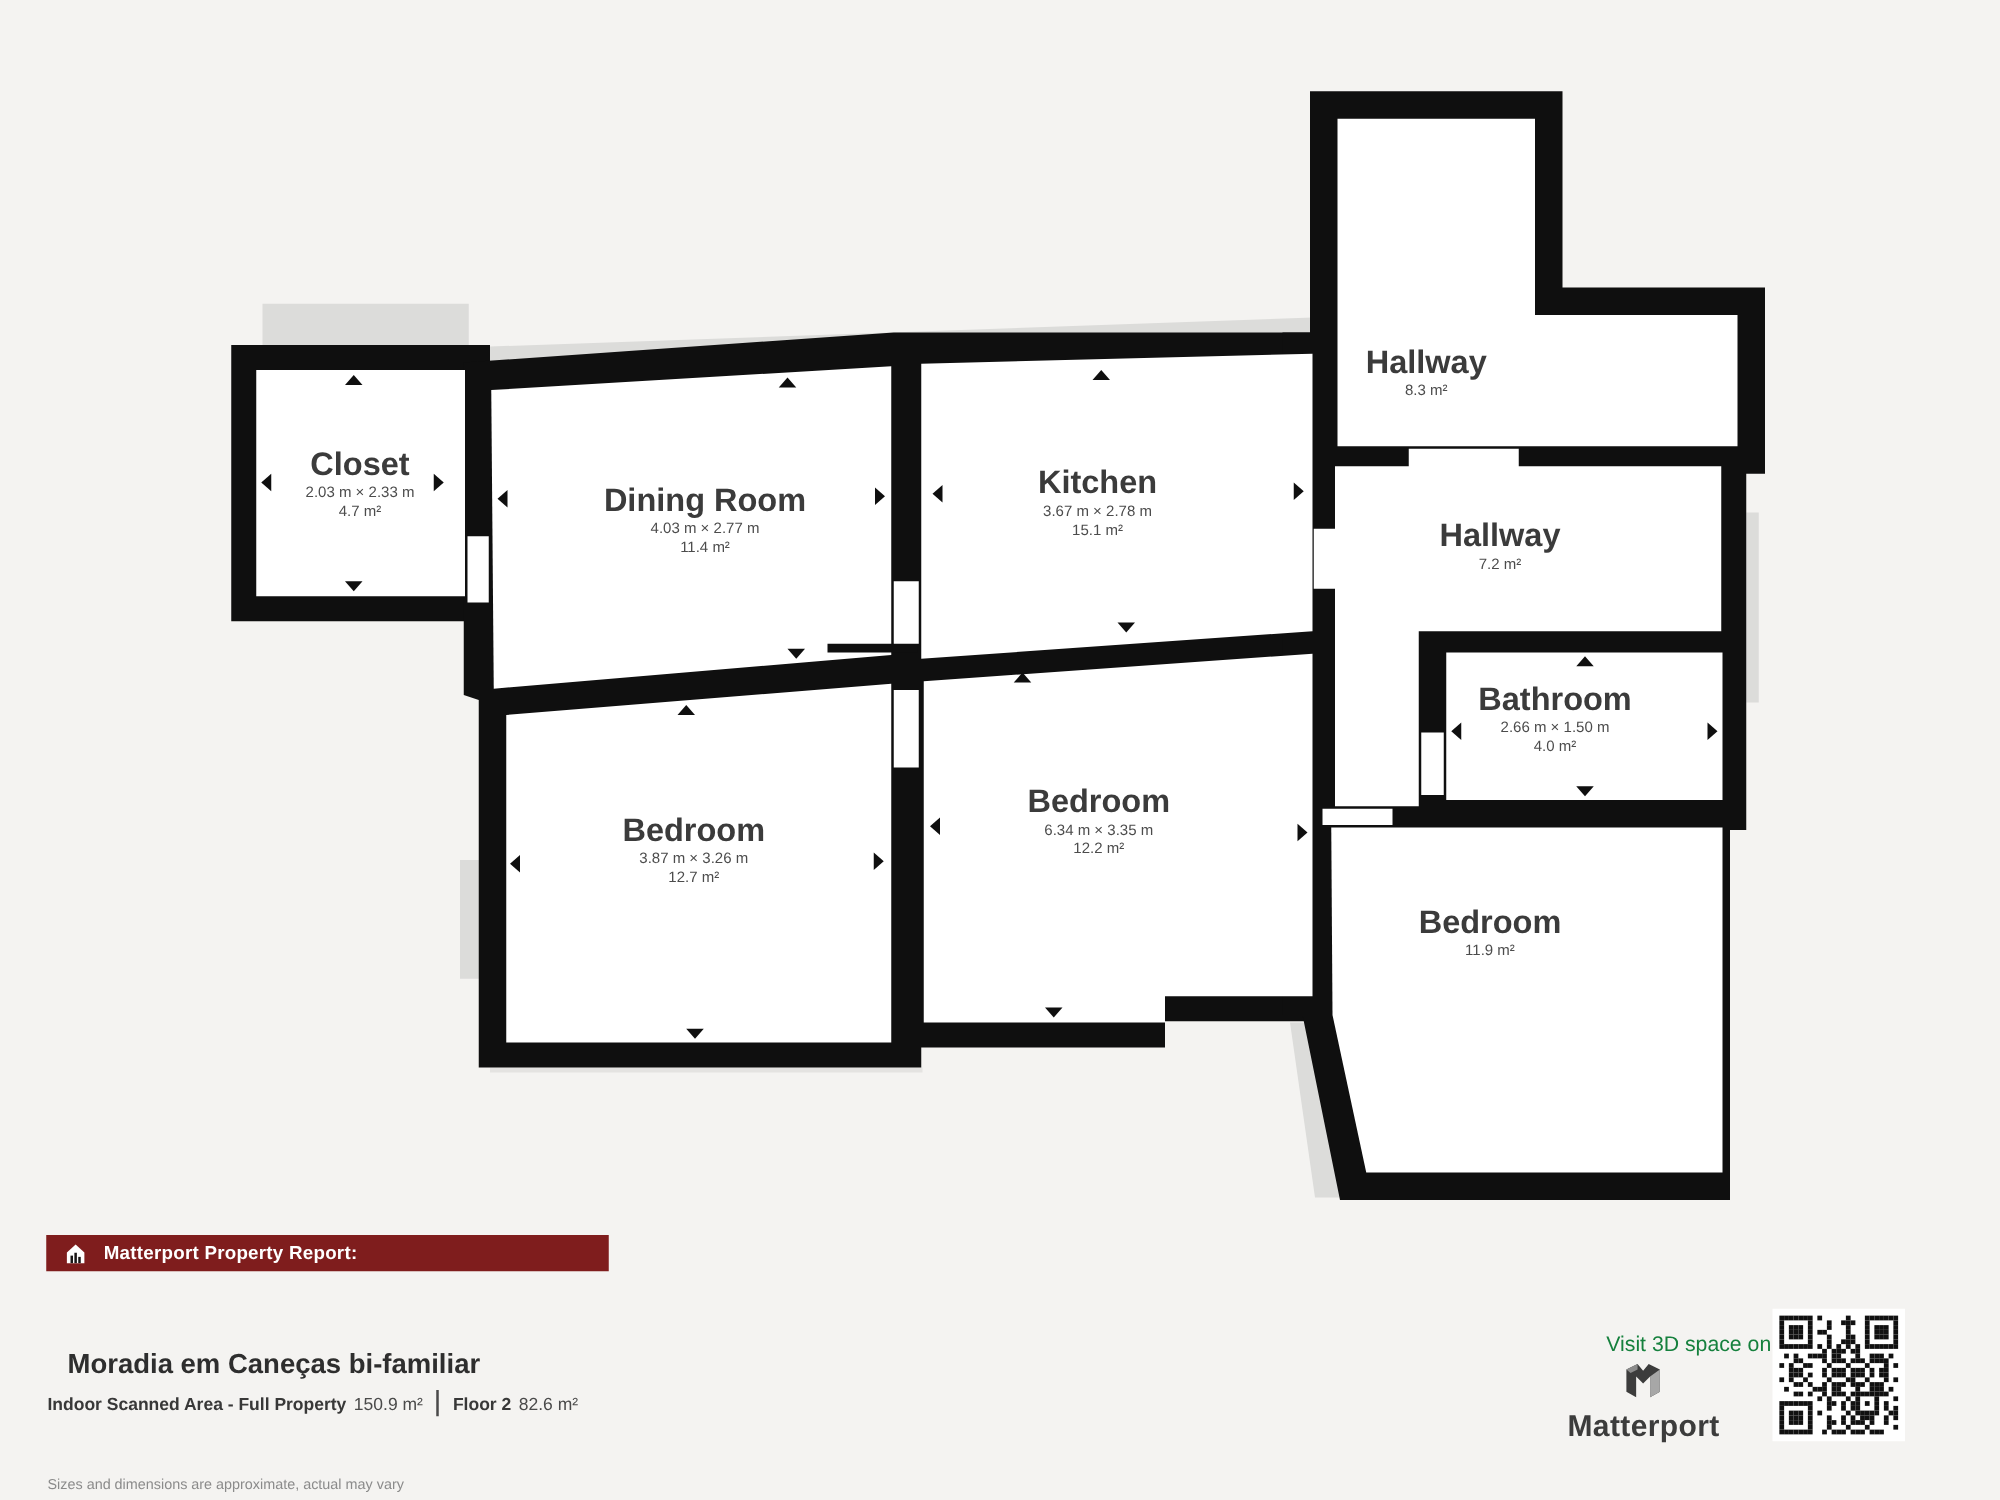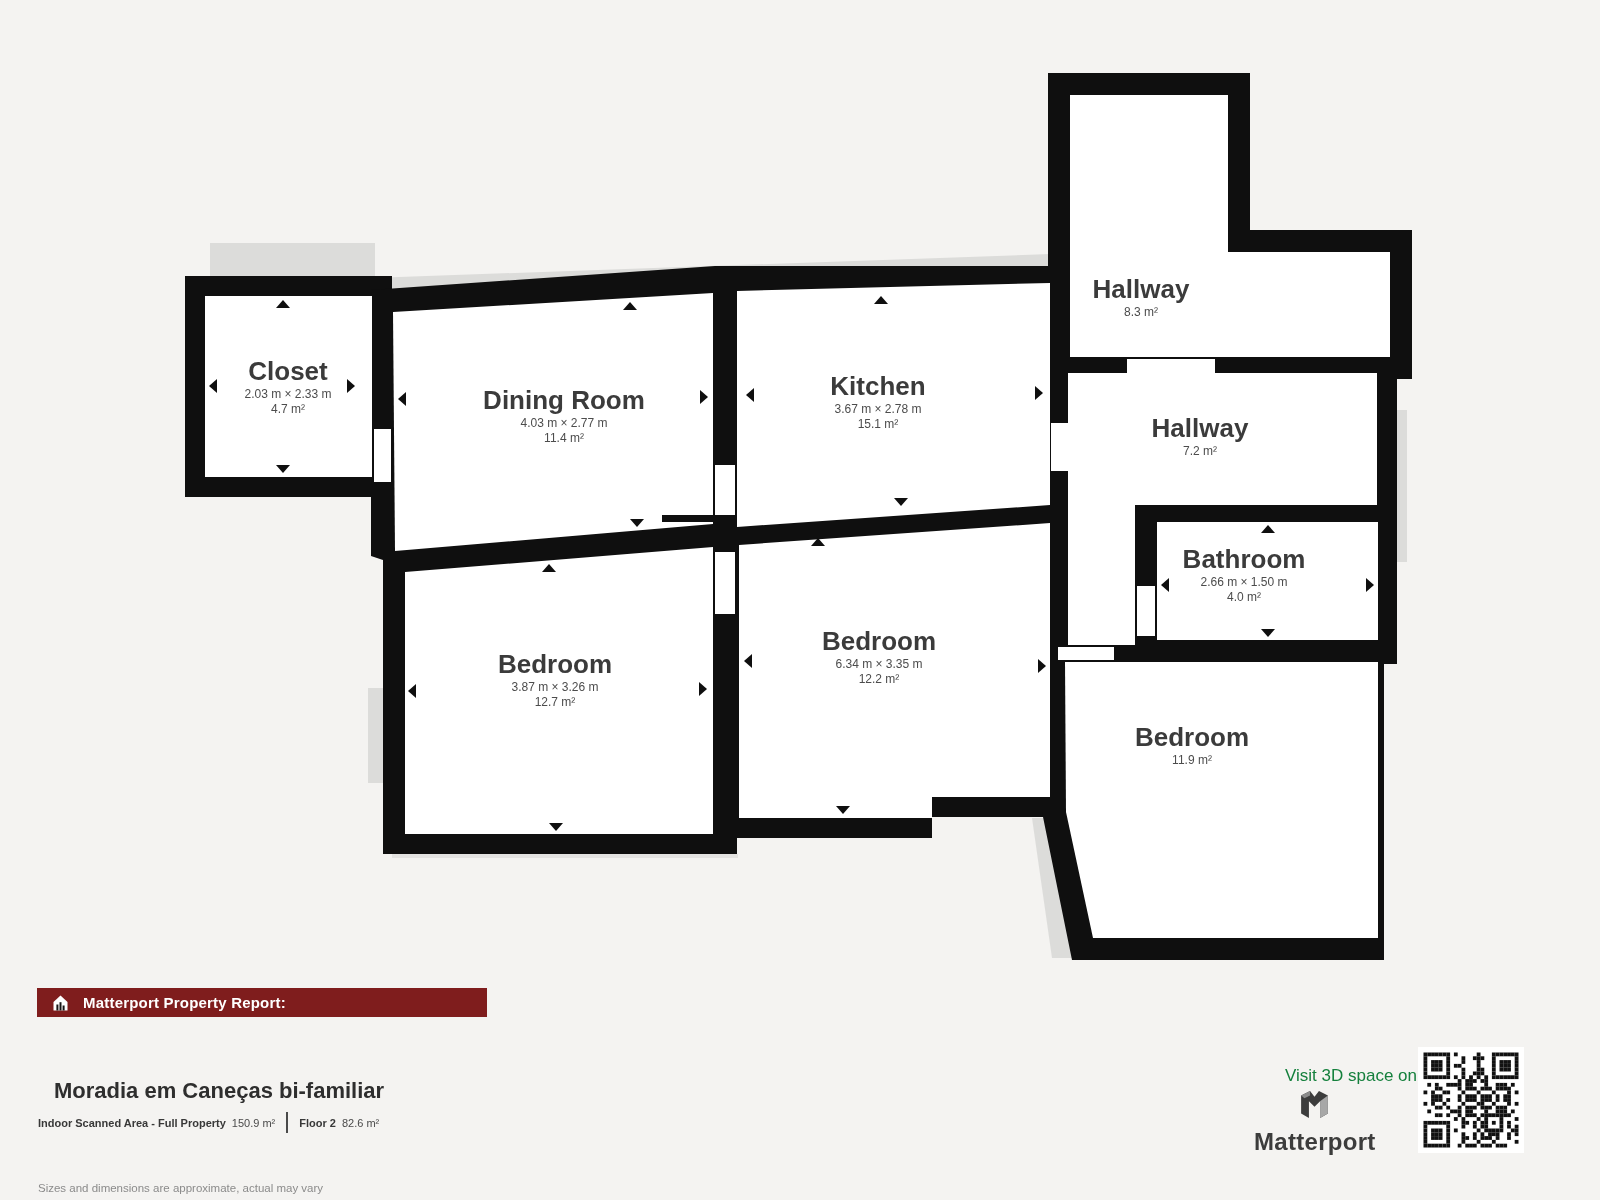--- a/index.html
+++ b/index.html
@@ -14,21 +14,21 @@
   }
   .rname{font-size:26px;font-weight:700;color:#3b3b3b;line-height:1.2;}
   .rdims,.rarea{font-size:12px;color:#4c4c4c;line-height:1.22;}
   .banner{
     position:absolute;left:37px;top:988px;width:450px;height:29px;
     background:#7f1d1d;color:#ffffff;display:flex;align-items:center;
     gap:13px;padding-left:14px;box-sizing:border-box;
   }
   .banner-text{font-size:15px;font-weight:700;letter-spacing:.2px;}
   .title{position:absolute;left:38px;top:1078px;font-size:22px;font-weight:700;color:#2e2e2e;margin-left:16px;}
-  .stats{position:absolute;left:38px;top:1112px;display:flex;align-items:center;gap:11px;font-size:11px;}
+  .stats{position:absolute;left:38px;top:1112px;display:flex;align-items:center;gap:11px;font-size:14px;}
   .stat-label{font-weight:700;color:#383838;}
   .stat-value{color:#4a4a4a;margin-left:6px;}
   .stat-div{width:2px;height:21px;background:#4a4a4a;}
   .disclaimer{position:absolute;left:38px;top:1142px;font-size:11.5px;color:#8b8b8b;margin-top:40px;}
   .visit{position:absolute;left:1256px;top:1066px;width:190px;text-align:center;font-size:17px;color:#15803d;}
   .brand{position:absolute;left:1254px;top:1090px;display:flex;align-items:center;gap:9px;flex-direction:column;}
   .brand-word{font-size:24px;font-weight:700;color:#3c3c3c;letter-spacing:.3px;}
   .qr{position:absolute;left:1418px;top:1047px;width:106px;height:106px;background:#ffffff;}
 </style>
 </head>

